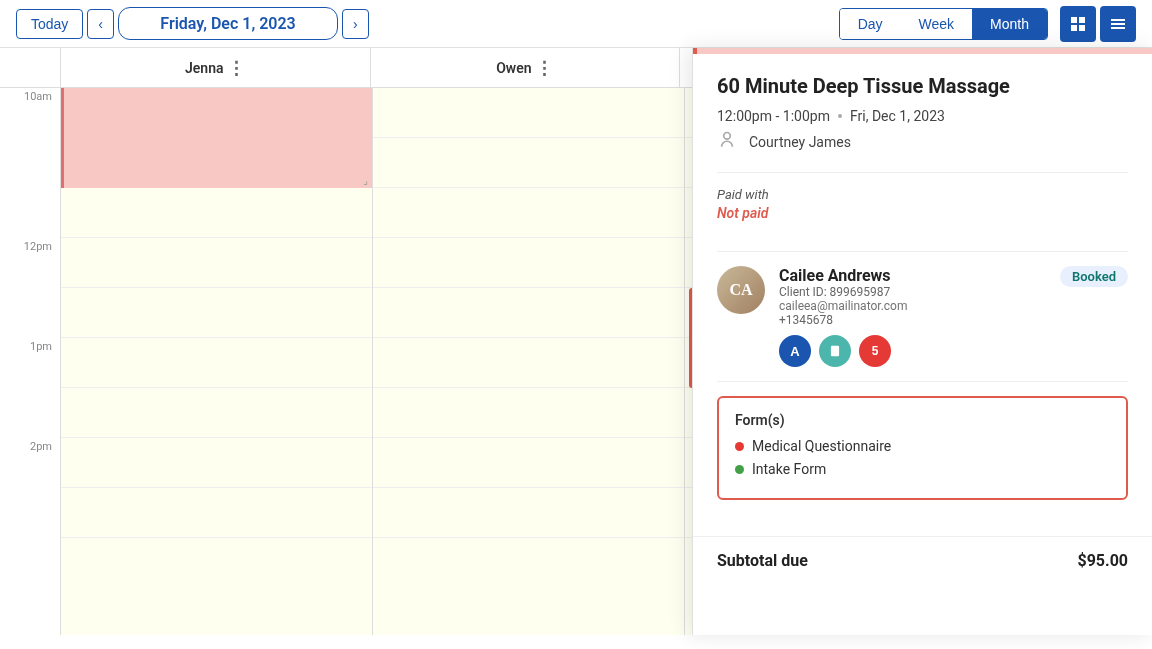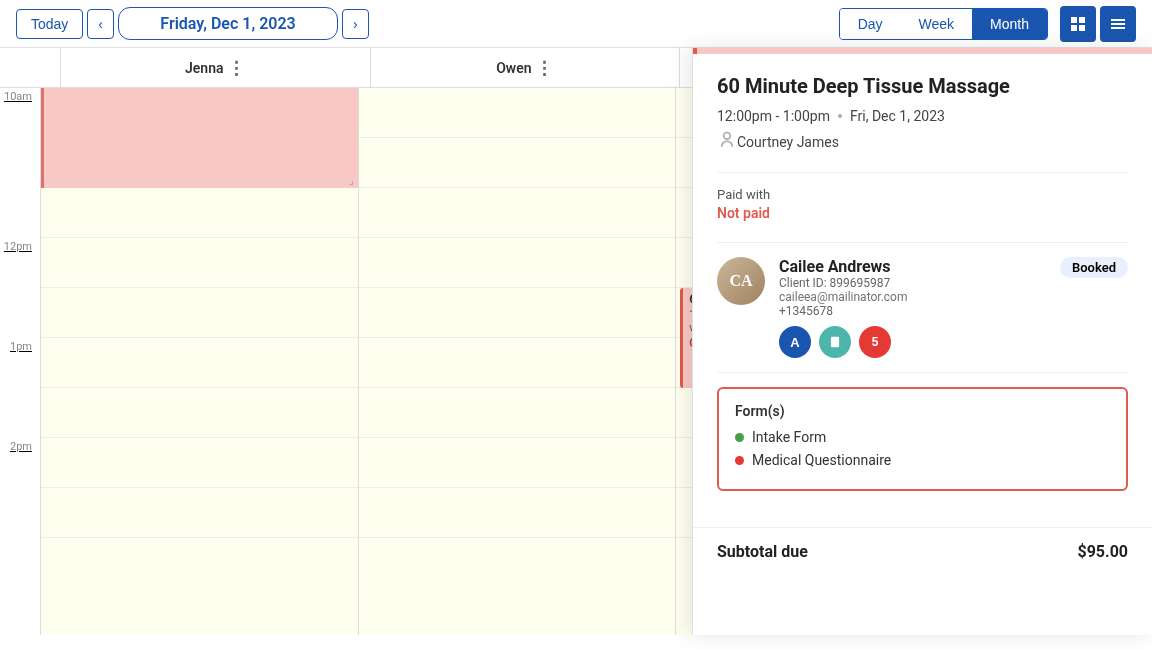--- a/index.html
+++ b/index.html
@@ -129,23 +129,22 @@
       font-size: 18px;
       cursor: pointer;
     }
 
     .time-slots {
       display: flex;
       height: calc(100% - 40px);
       overflow-y: auto;
     }
     .time-gutter {
-      width: 40px;
+      width: 60px;
       flex-shrink: 0;
-      text-decoration: underline;
     }
     .time-label {
       height: 50px;
       display: flex;
       align-items: flex-start;
       justify-content: flex-end;
       padding-right: 8px;
       padding-top: 2px;
       font-size: 11px;
       color: #888;
@@ -209,35 +208,35 @@
     }
     .popup-datetime .dot {
       width: 4px;
       height: 4px;
       border-radius: 50%;
       background: #aaa;
     }
     .popup-client-row {
       display: flex;
       align-items: center;
-      gap: 0;
+      gap: 12px;
       margin-bottom: 18px;
       font-size: 14px;
       color: #444;
     }
     .person-icon {
       color: #aaa;
       font-size: 18px;
     }
     .divider {
       height: 1px;
       background: #eee;
       margin: 14px 0;
     }
-    .paid-section { margin-bottom: 21px; }
+    .paid-section { margin-bottom: 30px; font-style: italic; }
     .paid-label { font-size: 13px; color: #555; margin-bottom: 3px; }
     .not-paid { color: #e05a4e; font-size: 14px; font-weight: 600; }
 
     .client-card {
       display: flex;
       align-items: flex-start;
       gap: 14px;
       margin-bottom: 14px;
     }
     .client-avatar {
@@ -253,21 +252,21 @@
       color: #fff;
       overflow: hidden;
     }
     .client-info { flex: 1; }
     .client-name { font-size: 16px; font-weight: 700; color: #222; }
     .client-id { font-size: 12px; color: #666; }
     .client-email { font-size: 12px; color: #737373; }
     .client-phone { font-size: 12px; color: #666; }
     .booked-badge {
       background: #e8f0fe;
-      color: #000000;
+      color: #0f766e;
       border-radius: 12px;
       padding: 3px 12px;
       font-size: 13px;
       font-weight: 600;
       white-space: nowrap;
     }
     .client-actions {
       display: flex;
       gap: 8px;
       margin-top: 8px;
@@ -514,26 +513,26 @@
         <div>
           <span class="booked-badge">Booked</span>
         </div>
       </div>
 
       <div class="divider"></div>
 
       <div class="forms-section">
         <div class="forms-title">Form(s)</div>
         <div class="form-item">
+          <span class="form-dot dot-red"></span>
+          <span>Medical Questionnaire</span>
+        </div>
+        <div class="form-item">
           <span class="form-dot dot-green"></span>
           <span>Intake Form</span>
-        </div>
-        <div class="form-item">
-          <span class="form-dot dot-red"></span>
-          <span>Medical Questionnaire</span>
         </div>
       </div>
     </div>
 
     <div class="subtotal-row">
       <span>Subtotal due</span>
       <span>$95.00</span>
     </div>
   </div>
 </div>

